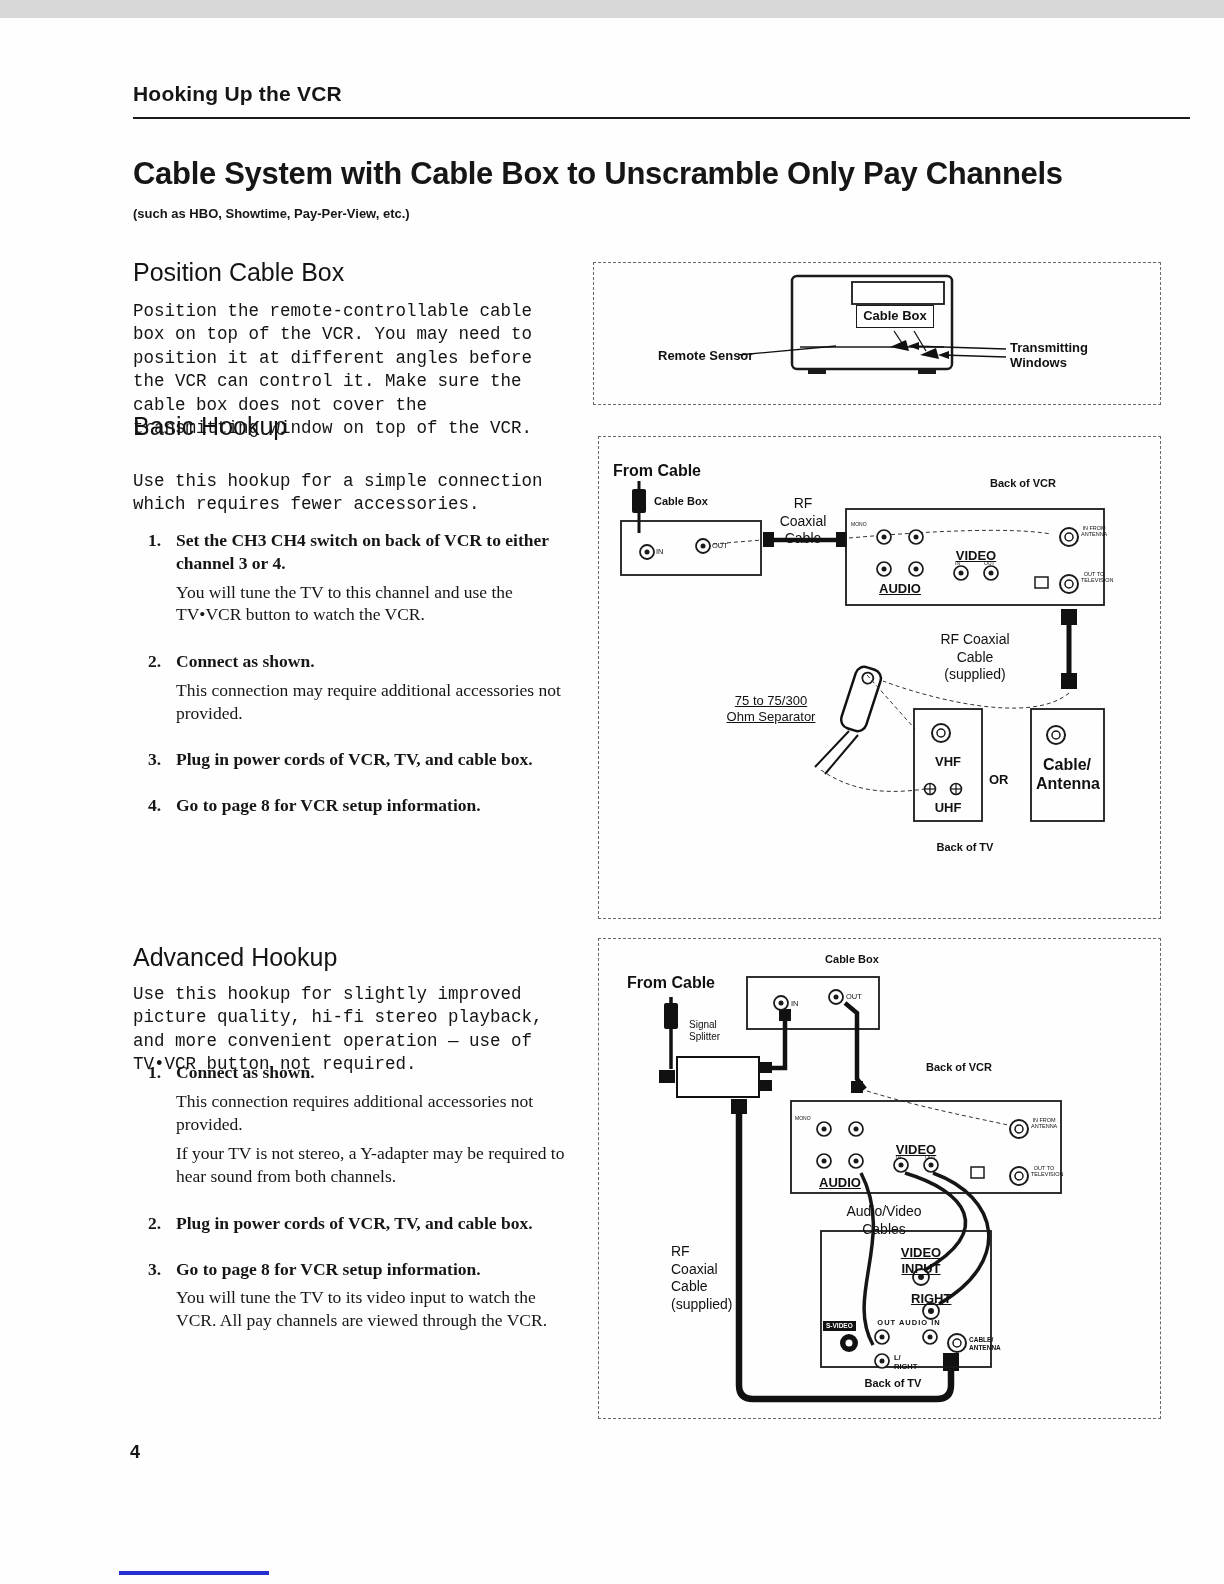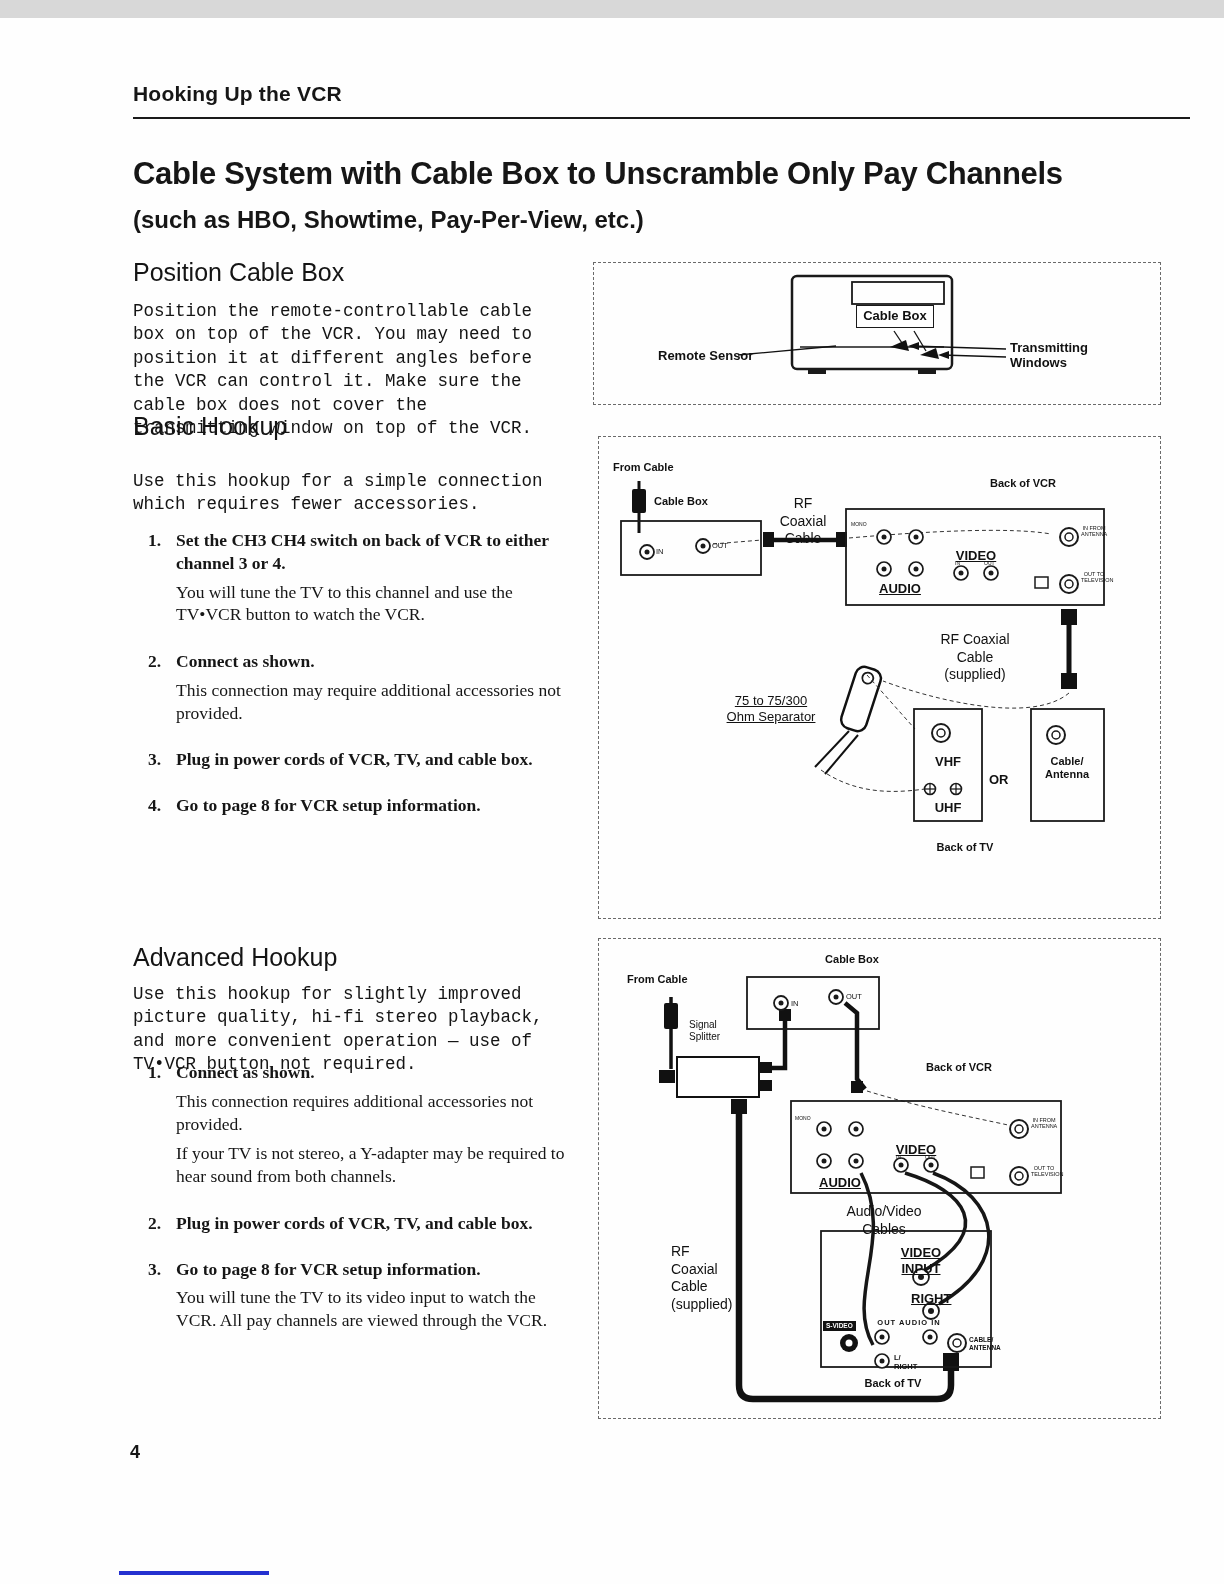--- a/index.html
+++ b/index.html
@@ -10,21 +10,21 @@
     margin:18px auto;
   }
   .abs { position:absolute; }
   .sans { font-family:"Liberation Sans", sans-serif; }
   .serif { font-family:Liberation Mono, monospace; }
   .b { font-weight:bold; }
 
   .doc-header { left:133px; top:64px; font-size:21px; font-weight:bold; letter-spacing:0.2px; }
   .header-rule { left:133px; top:99px; width:1057px; height:2.4px; background:#1a1a1a; }
   .doc-title { left:133px; top:138px; width:1070px; font-size:31px; font-weight:bold; letter-spacing:-0.3px; }
-  .doc-subtitle { left:133px; top:188px; font-size:24px; font-weight:bold; }
+  .doc-subtitle { left:133px; top:188px; font-size:13px; font-weight:bold; }
 
   .sec-h { font-family:"Liberation Sans", sans-serif; font-size:25px; color:#141414; }
   .bodytxt { font-size:17.5px; line-height:1.34; color:#141414; }
 
   .steps { display:block; }
   .step { display:flex; margin-bottom:17px; }
   .step-num { width:28px; flex:none; font-weight:bold; font-size:17.5px; line-height:1.3; }
   .step-main { flex:1; }
   .step-title { font-weight:bold; font-size:17.5px; line-height:1.3; margin-bottom:6px; }
   .step-text { font-size:17.5px; line-height:1.3; margin-bottom:7px; }
@@ -35,21 +35,21 @@
 
   .lbl { position:absolute; font-family:"Liberation Sans", sans-serif; color:#111; white-space:normal; }
   .ctr { text-align:center; }
   .fs5  { font-size:5px;  line-height:1.2; }
   .fs55 { font-size:5.5px; line-height:1.15; }
   .fs65 { font-size:6.5px; line-height:1.2; }
   .fs7  { font-size:7.5px; line-height:1.2; }
   .fs8  { font-size:13px;  line-height:1.25;text-decoration:underline; }
   .fs9  { font-size:14px;  line-height:1.25; }
   .fs10 { font-size:10px; line-height:1.2; }
-  .fs11 { font-size:11px; line-height:1.2; }
+  .fs11 { font-size:16px; line-height:1.2; }
   .fs13 { font-size:13px; line-height:1.15; }
   .fs14 { font-size:11px; line-height:1.2; }
   .inverse { background:#111; color:#fff; padding:1px 3px; }
 
   .boxed-label { border:1.8px solid #1a1a1a; background:#fff; }
 
   .page-number { left:130px; top:1424px; font-size:18px; font-weight:bold; font-family:"Liberation Sans",sans-serif; }
   .scan-line { left:119px; top:1553px; width:150px; height:4px; background:#2431d0; }
 
   svg { overflow:visible; }

